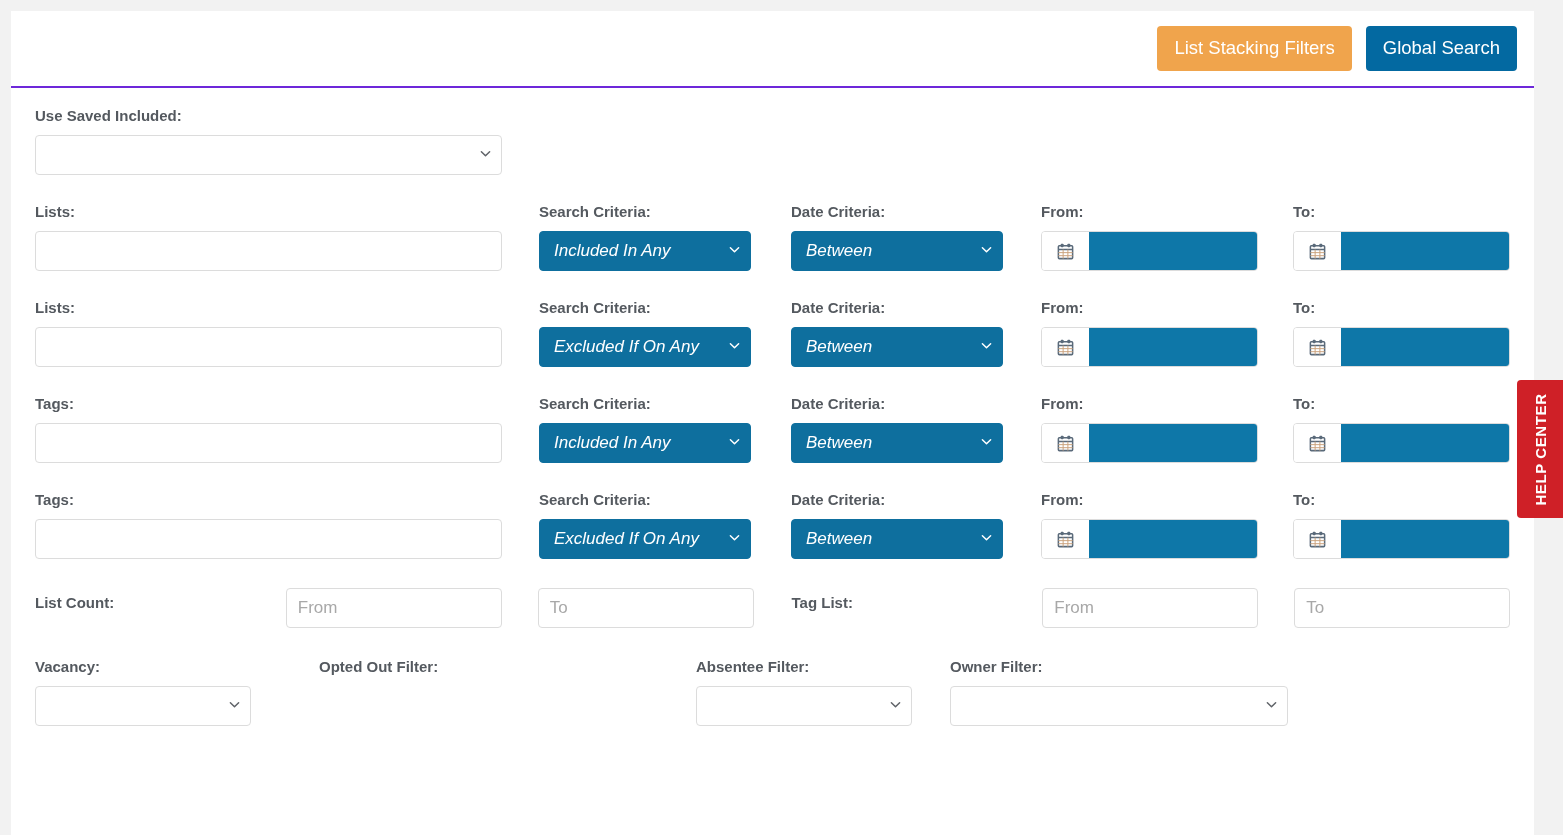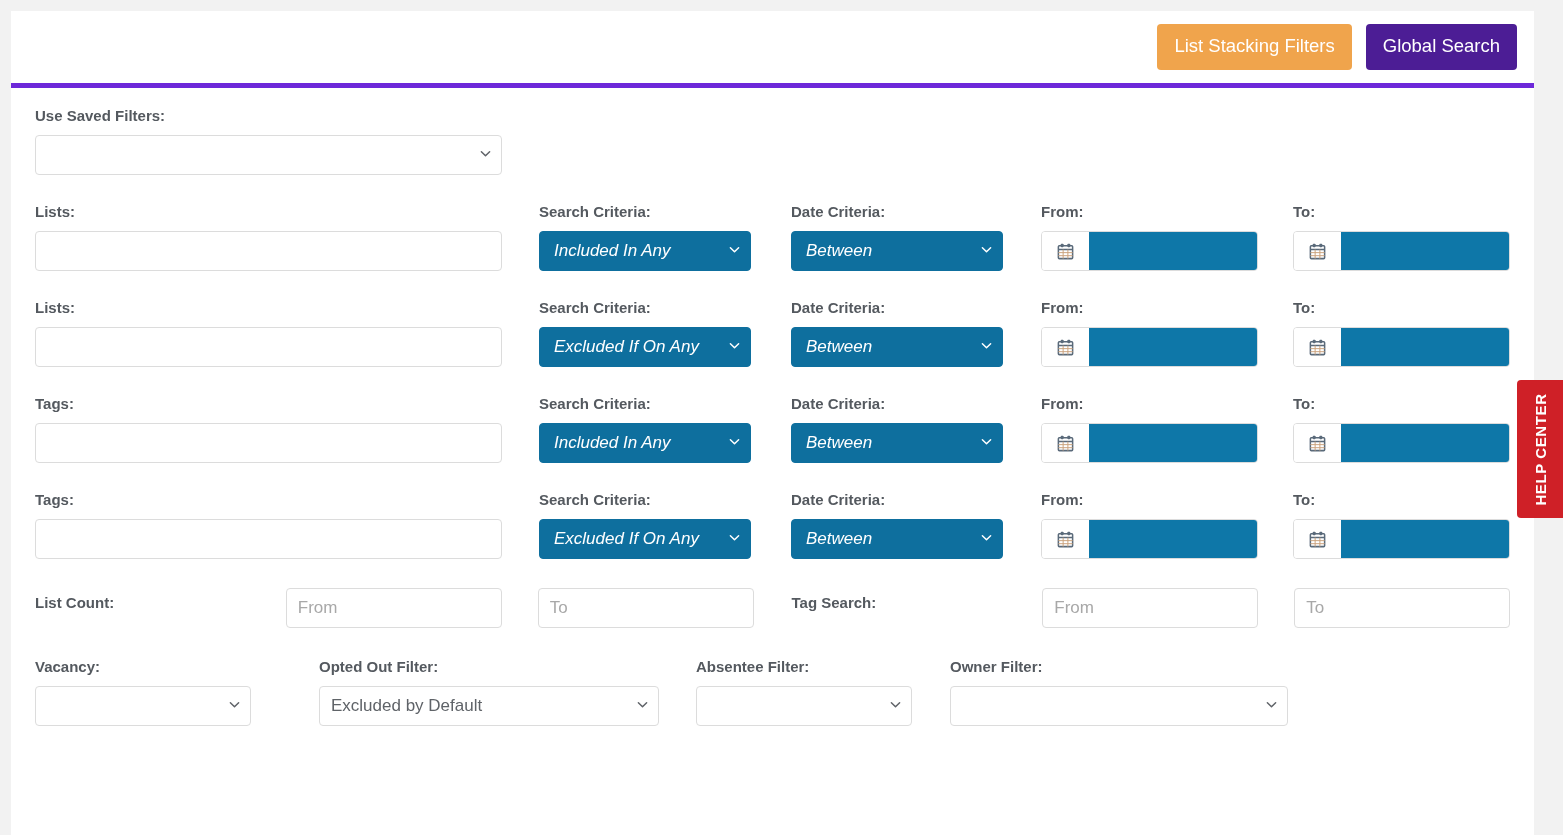--- a/index.html
+++ b/index.html
@@ -24,39 +24,39 @@
     left: 11px;
     top: 11px;
     width: 1523px;
     height: 830px;
     background: #ffffff;
   }
 
   
   .card-header {
     height: 77px;
-    border-bottom: 5px solid #6d28d9;
+    border-bottom: 2px solid #6d28d9;
     display: flex;
     align-items: center;
     justify-content: flex-end;
     padding-right: 17px;
   }
   .btn {
     border: none;
     border-radius: 4px;
     color: #ffffff;
     font-size: 18.5px;
     font-family: "Liberation Sans", sans-serif;
     line-height: 1;
     padding: 13px 17px 14px;
     cursor: pointer;
     white-space: nowrap;
   }
   .btn-warning { background: #f0a44c; margin-right: 14px; }
-  .btn-primary { background: #4c1d95; }
+  .btn-primary { background: #0369a1; }
 
   
   .card-body {
     padding: 20px 24px 0 24px;
   }
 
   .label {
     font-size: 15px;
     font-weight: bold;
     color: #54595f;
@@ -214,21 +214,21 @@
 
     <div class="card-header">
       <button class="btn btn-warning">List Stacking Filters</button>
       <button class="btn btn-primary">Global Search</button>
     </div>
 
     <div class="card-body">
 
       <div class="row">
         <div class="col c-saved">
-          <div class="label">Use Saved Filters:</div>
+          <div class="label">Use Saved Included:</div>
           <div class="sel-plain">
             <span></span>
             <span class="chev">
               <svg viewBox="0 0 12 12">
                   <path d="M1.5 4 L6 8.5 L10.5 4" fill="none" stroke="#5f6368" stroke-width="1.6" stroke-linecap="round" stroke-linejoin="round"></path>
                 </svg>
             </span>
           </div>
         </div>
       </div>
@@ -501,21 +501,21 @@
         <div class="cnt-label">
           <div class="label">List Count:</div>
         </div>
         <div class="cnt-from">
           <input class="ctl" type="text" placeholder="From" style="">
         </div>
         <div class="cnt-to">
           <input class="ctl" type="text" placeholder="To" style="">
         </div>
         <div class="cnt-label">
-          <div class="label">Tag Search:</div>
+          <div class="label">Tag List:</div>
         </div>
         <div class="cnt-from">
           <input class="ctl" type="text" placeholder="From" style="">
         </div>
         <div class="cnt-to" style="margin-right:0">
           <input class="ctl" type="text" placeholder="To" style="">
         </div>
       </div>
 
       <div class="row-filters">
@@ -525,28 +525,20 @@
             <span></span>
             <span class="chev">
               <svg viewBox="0 0 12 12">
                   <path d="M1.5 4 L6 8.5 L10.5 4" fill="none" stroke="#5f6368" stroke-width="1.6" stroke-linecap="round" stroke-linejoin="round"></path>
                 </svg>
             </span>
           </div>
         </div>
         <div class="f-opted">
           <div class="label">Opted Out Filter:</div>
-          <div class="sel-plain">
-            <span>Excluded by Default</span>
-            <span class="chev">
-              <svg viewBox="0 0 12 12">
-                  <path d="M1.5 4 L6 8.5 L10.5 4" fill="none" stroke="#5f6368" stroke-width="1.6" stroke-linecap="round" stroke-linejoin="round"></path>
-                </svg>
-            </span>
-          </div>
         </div>
         <div class="f-abs">
           <div class="label">Absentee Filter:</div>
           <div class="sel-plain">
             <span></span>
             <span class="chev">
               <svg viewBox="0 0 12 12">
                   <path d="M1.5 4 L6 8.5 L10.5 4" fill="none" stroke="#5f6368" stroke-width="1.6" stroke-linecap="round" stroke-linejoin="round"></path>
                 </svg>
             </span>

